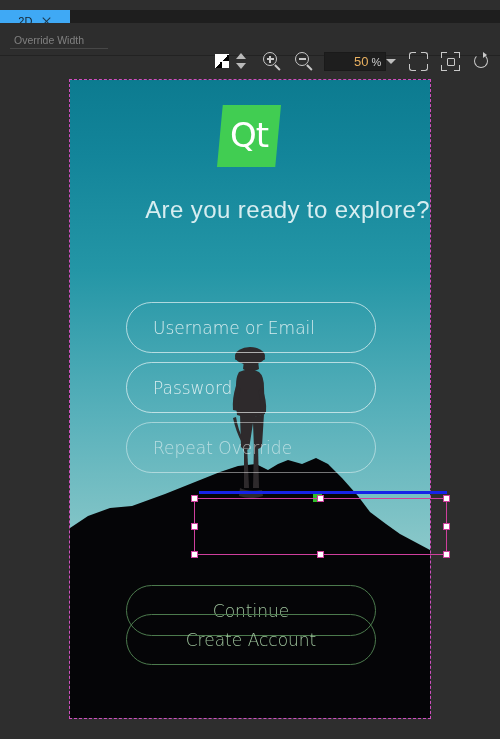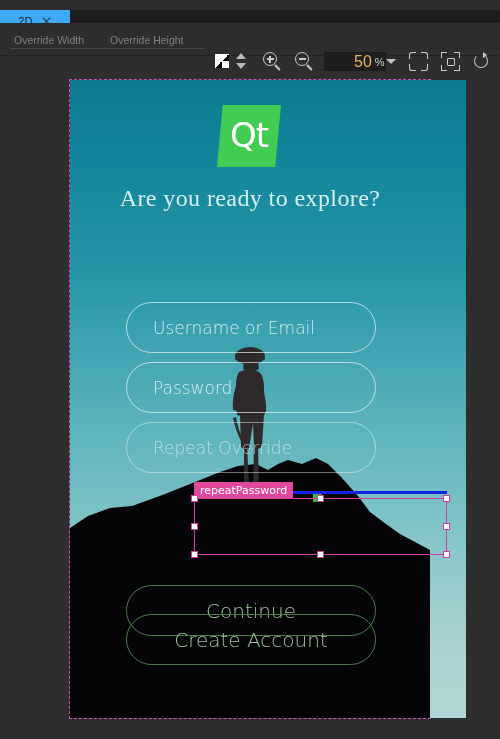--- a/index.html
+++ b/index.html
@@ -88,21 +88,21 @@
   .mag .pl-v { left:6.2px; top:3.5px; width:1.6px; height:7px; }
   #ic-zoom-in  { left: 263px; }
   #ic-zoom-out { left: 295px; }
 
   #zoom-box {
     position: absolute; left: 324px; top: 29px;
     width: 62px; height: 19px;
     background: #1e1e1e; border: 1px solid #1a1a1a;
     display:flex; align-items:center; padding-left:5px; gap:3px;
   }
-  #zoom-value { color:#e8b060; font-size:16px;padding-left:24px; }
+  #zoom-value { color:#e8b060; font-size:13px;padding-left:24px; }
   #zoom-pct   { color:#cfcfcf; font-size:11px; }
 
   #ic-caret { position:absolute; left:386px; top:36px; width:0; height:0;
     border-left:5px solid transparent; border-right:5px solid transparent;
     border-top:5px solid #bfbfbf; }
 
   
   #ic-fit { left:409px; top:29px; width:19px; height:19px; }
   #ic-fit .cor { position:absolute; width:7px; height:7px; border:1.6px solid #c9c9c9; }
   #ic-fit .tl { left:0; top:0; border-right:none; border-bottom:none; border-top-left-radius:3px;}
@@ -122,21 +122,21 @@
 
   
   #canvas-frame {
     position: absolute; left: 69px; top: 79px;
     width: 362px; height: 640px;
     border: 1px dashed #d14ec0;
     padding: 0;
   }
   #phone {
     position: absolute; left: 0; top: 0;
-    width: 396px; height: 638px;
+    width: 360px; height: 638px;
     overflow: hidden;
     background: linear-gradient(to bottom,
         #0c7b90 0%, #13859a 12%, #2496a6 30%,
         #57b0ba 52%, #86c6c8 72%, #a9d2d1 88%, #b2d6d4 100%);
   }
 
   
   #mountain {
     position: absolute; left: 0; bottom: 0; width: 360px; height: 280px;
   }
@@ -158,24 +158,24 @@
   #qt-logo .txt {
     position:absolute; left:0; top:0; width:64px; height:62px;
     display:flex; align-items:center; justify-content:center;
     color:#ffffff; font-size:34px; font-weight:400;
     font-family:"DejaVu Sans", sans-serif; letter-spacing:-1px;
     padding-bottom:3px;
   }
 
   
   #headline {
-    position:absolute; left:0; top:105px; width:360px;
-    text-align:center;
+    position:absolute; left:0; top:116px; width:360px;
+    text-align:right;
     color:#e6f5f7; font-size:24px; font-weight:300;
-    font-family:Liberation Serif, serif;
+    font-family:Liberation Sans, sans-serif;
     letter-spacing:.4px; opacity:.93;
   }
 
   
   .pill {
     position:absolute; left:56px; width:250px; height:51px;
     border:1px solid rgba(255,255,255,.62);
     border-radius:26px;
     display:flex; align-items:center; padding-left:26px;
     color:rgba(255,255,255,.78); font-size:17px; font-weight:300;
@@ -183,21 +183,21 @@
   }
   #f-user { top:222px; }
   #f-pass { top:282px; }
   #f-rpt  { top:342px; color:rgba(255,255,255,.55); border-color:rgba(255,255,255,.45); }
 
   .btn-pill {
     position:absolute; left:56px; width:250px; height:51px;
     border:1px solid #4c7a4d;
     border-radius:26px;
     display:flex; align-items:center; justify-content:center;
-    color:#9ec39c; font-size:20px; font-weight:300;
+    color:#9ec39c; font-size:17px; font-weight:300;
     font-family:"DejaVu Sans", sans-serif;
     background:transparent;
   }
   #b-cont { top:505px; }
   #b-acct { top:534px; }
 
   
   #selection {
     position:absolute; left:124px; top:418px;
     width:253px; height:57px;
@@ -240,21 +240,20 @@
 <div id="tabbar">
   <div id="tab-2d">
     <span class="tab-label">2D</span>
     <span class="close-x"></span>
   </div>
 </div>
 
 <div id="toolbar">
 
   <input id="ovr-w" class="ovr-field" type="text" placeholder="Override Width" style="">
-  <input id="ovr-h" class="ovr-field" type="text" placeholder="Override Height" style="">
 
   <div id="ic-checker" class="tb-icon">
     <span class="q1"></span>
       <span class="q2"></span>
   </div>
 
   <div id="ic-updown" class="tb-icon">
     <span class="ar up"></span>
       <span class="ar dn"></span>
   </div>
@@ -347,21 +346,20 @@
       <span>Continue</span>
     </div>
     <div id="b-acct" class="btn-pill">
       <span>Create Account</span>
     </div>
   </div>
 
   <div id="anchor-line"></div>
   <div id="anchor-dot"></div>
 
-  <div id="sel-label">repeatPassword</div>
 
   <div id="selection">
     <span class="handle h-tl"></span>
     <span class="handle h-tc"></span>
     <span class="handle h-tr"></span>
     <span class="handle h-ml"></span>
     <span class="handle h-mr"></span>
     <span class="handle h-bl"></span>
     <span class="handle h-bc"></span>
     <span class="handle h-br"></span>

